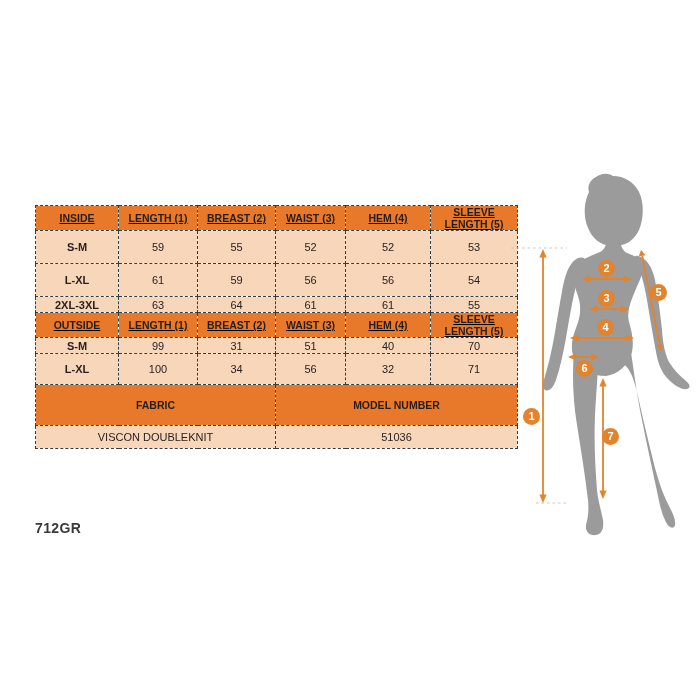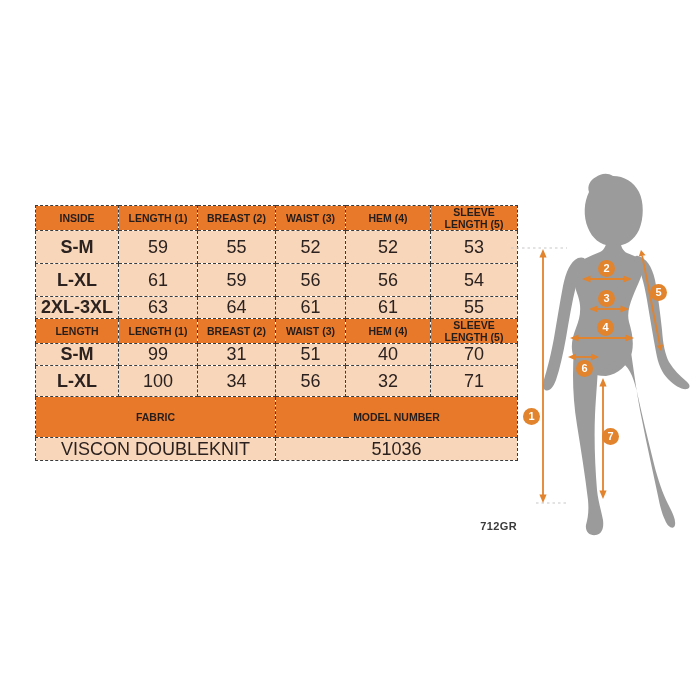--- a/index.html
+++ b/index.html
@@ -19,30 +19,30 @@
     border:1px dashed #3b3b3b;
     text-align:center;vertical-align:middle;
     padding:0 2px;overflow:hidden;
   }
   table.sizes th{
     background:var(--header-bg,#E8792B);
     color:#241d1c;font-weight:bold;font-size:10.5px;line-height:1.15;
   }
   table.sizes td{
     background:var(--row-bg,#F8D6BA);
-    color:#2b2220;font-size:18px;
+    color:#2b2220;font-size:11px;
   }
   td.size-label{font-weight:bold;font-size:11px;}
-  tr.h35{height:19px;} tr.h33{height:33px;} tr.h32{height:16px;}
+  tr.h35{height:19px;text-decoration:underline;} tr.h33{height:33px;} tr.h32{height:16px;}
   tr.h31{height:31px;} tr.h27{height:41px;} tr.h23{height:23px;}
   td.footer-val{font-size:12px;}
 
   .sheet-code{
-    position:absolute;left:35px;top:520px;width:482px;text-align:right;
-    font-size:11px;color:#3a3a3a;letter-spacing:.4px;font-weight:bold;
+    position:absolute;left:35px;top:520px;width:482px;
+    font-size:14px;color:#3a3a3a;letter-spacing:.4px;font-weight:bold;
   }
 
   
   .figure-wrap{position:absolute;left:500px;top:160px;width:200px;height:400px;}
   .figure-wrap svg{position:absolute;left:0;top:0;}
 
   .measure-badge{
     position:absolute;width:17px;height:17px;border-radius:50%;
     background:var(--accent,#E2832D);color:#ffffff;
     font-size:11px;font-weight:bold;line-height:17px;text-align:center;
@@ -93,21 +93,21 @@
       <tr class="h32">
         <td class="size-label">2XL-3XL</td>
         <td>63</td>
         <td>64</td>
         <td>61</td>
         <td>61</td>
         <td>55</td>
       </tr>
 
       <tr class="h35">
-        <th>LENGTH</th>
+        <th>OUTSIDE</th>
         <th>LENGTH (1)</th>
         <th>BREAST (2)</th>
         <th>WAIST (3)</th>
         <th>HEM (4)</th>
         <th>SLEEVE LENGTH (5)</th>
       </tr>
 
       <tr class="h32">
         <td class="size-label">S-M</td>
         <td>99</td>

